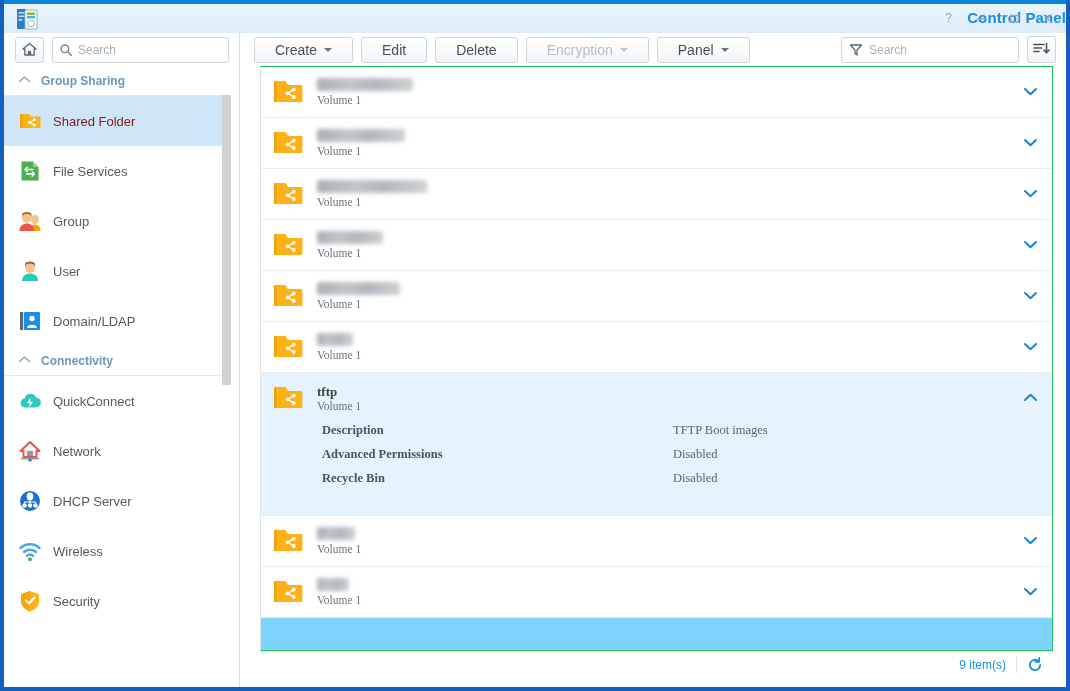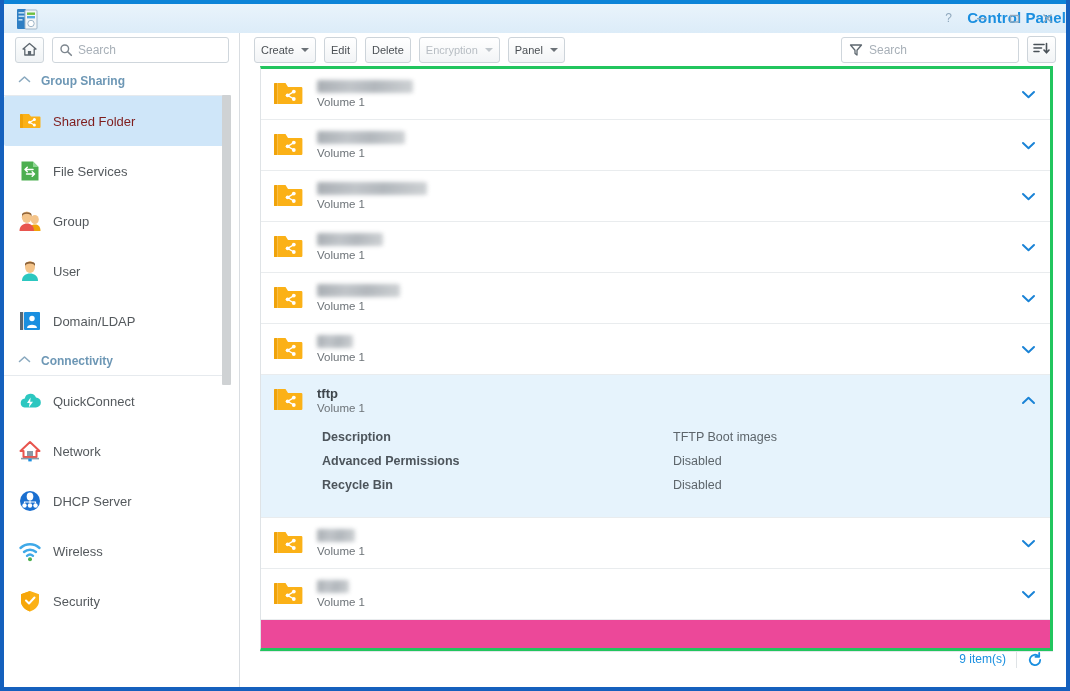--- a/index.html
+++ b/index.html
@@ -104,24 +104,24 @@
   
   .main {
     position: absolute; left: 236px; top: 33px; right: 0; bottom: 0;
     background: #ffffff;
   }
   .toolbar {
     height: 33px; display: flex; align-items: center; padding: 0 10px 0 14px; gap: 8px;
     background: #ffffff;
   }
   .tb-btn {
-    height: 26px; padding: 0 6px;
+    height: 26px; padding: 0 20px;
     border: 1px solid #cdd4da; border-radius: 3px;
     background: linear-gradient(to bottom, #ffffff, #f2f4f6);
-    font-size: 11px; color: #4a4f54;
+    font-size: 14px; color: #4a4f54;
     display: flex; align-items: center; gap: 7px;
     cursor: pointer; white-space: nowrap;
   }
   .tb-btn.disabled { color: #b7bdc3; cursor: default; }
   .caret {
     width: 0; height: 0;
     border-left: 4px solid transparent; border-right: 4px solid transparent;
     border-top: 4px solid #6b7177;
   }
   .tb-btn.disabled .caret { border-top-color: #c0c6cb; }
@@ -135,24 +135,25 @@
   .sort-btn {
     width: 29px; height: 27px;
     border: 1px solid #cdd4da; border-radius: 3px;
     background: linear-gradient(to bottom, #ffffff, #f2f4f6);
     display: flex; align-items: center; justify-content: center;
     cursor: pointer;
   }
 
   .listpane {
     position: absolute; left: 20px; right: 13px; top: 33px; bottom: 36px;
-    border: 3px solid #22c55e;
+    border: 1px solid #22c55e;
     border-left: 1px solid #dfe3e6;
-    background: #ec4899;
+    background: #7dd3fc;
     overflow: hidden;
+    font-family: Liberation Serif, serif;
   }
   .row {
     position: relative;
     border-bottom: 1px solid #e9ecee;
     background: #fff;
     cursor: pointer;
   }
   .row.expanded { background: #e6f3fc; }
   .row-head {
     height: 50px; display: flex; align-items: center; padding-left: 13px; gap: 14px;
@@ -166,28 +167,28 @@
     background: linear-gradient(100deg, #9aa0a6 0%, #b6bbc0 35%, #a5abb1 60%, #c6cacd 100%);
     filter: blur(2.1px);
     opacity: .85;
   }
   .row-vol { font-size: 11.5px; color: #6d7378; }
   .row-chev {
     position: absolute; right: 14px; top: 50%; transform: translateY(-50%);
     color: #1a83d6; font-size: 15px; line-height: 1;
   }
   .row-details { padding: 0 0 20px 61px; }
-  .det-line { display: flex; height: 24px; align-items: center; }
+  .det-line { display: flex; height: 24px; }
   .det-label { width: 351px; font-size: 12.5px; font-weight: bold; color: #4c545b; }
   .det-val { font-size: 12.5px; color: #5d656b; }
 
   .statusbar {
     position: absolute; left: 20px; right: 13px; bottom: 9px; height: 27px;
     border-top: 1px solid #e4e7ea;
-    display: flex; align-items: flex-start; justify-content: flex-end;
+    display: flex; align-items: center; justify-content: flex-end;
     gap: 10px; padding-right: 10px;
   }
   .status-count { font-size: 12px; color: #1a8fe0; }
   .status-sep { width: 1px; height: 16px; background: #dfe3e6; }
   .refresh-btn { cursor: pointer; display: flex; align-items: center; }
 </style>
 </head>
 <body>
 
 <div class="window">

